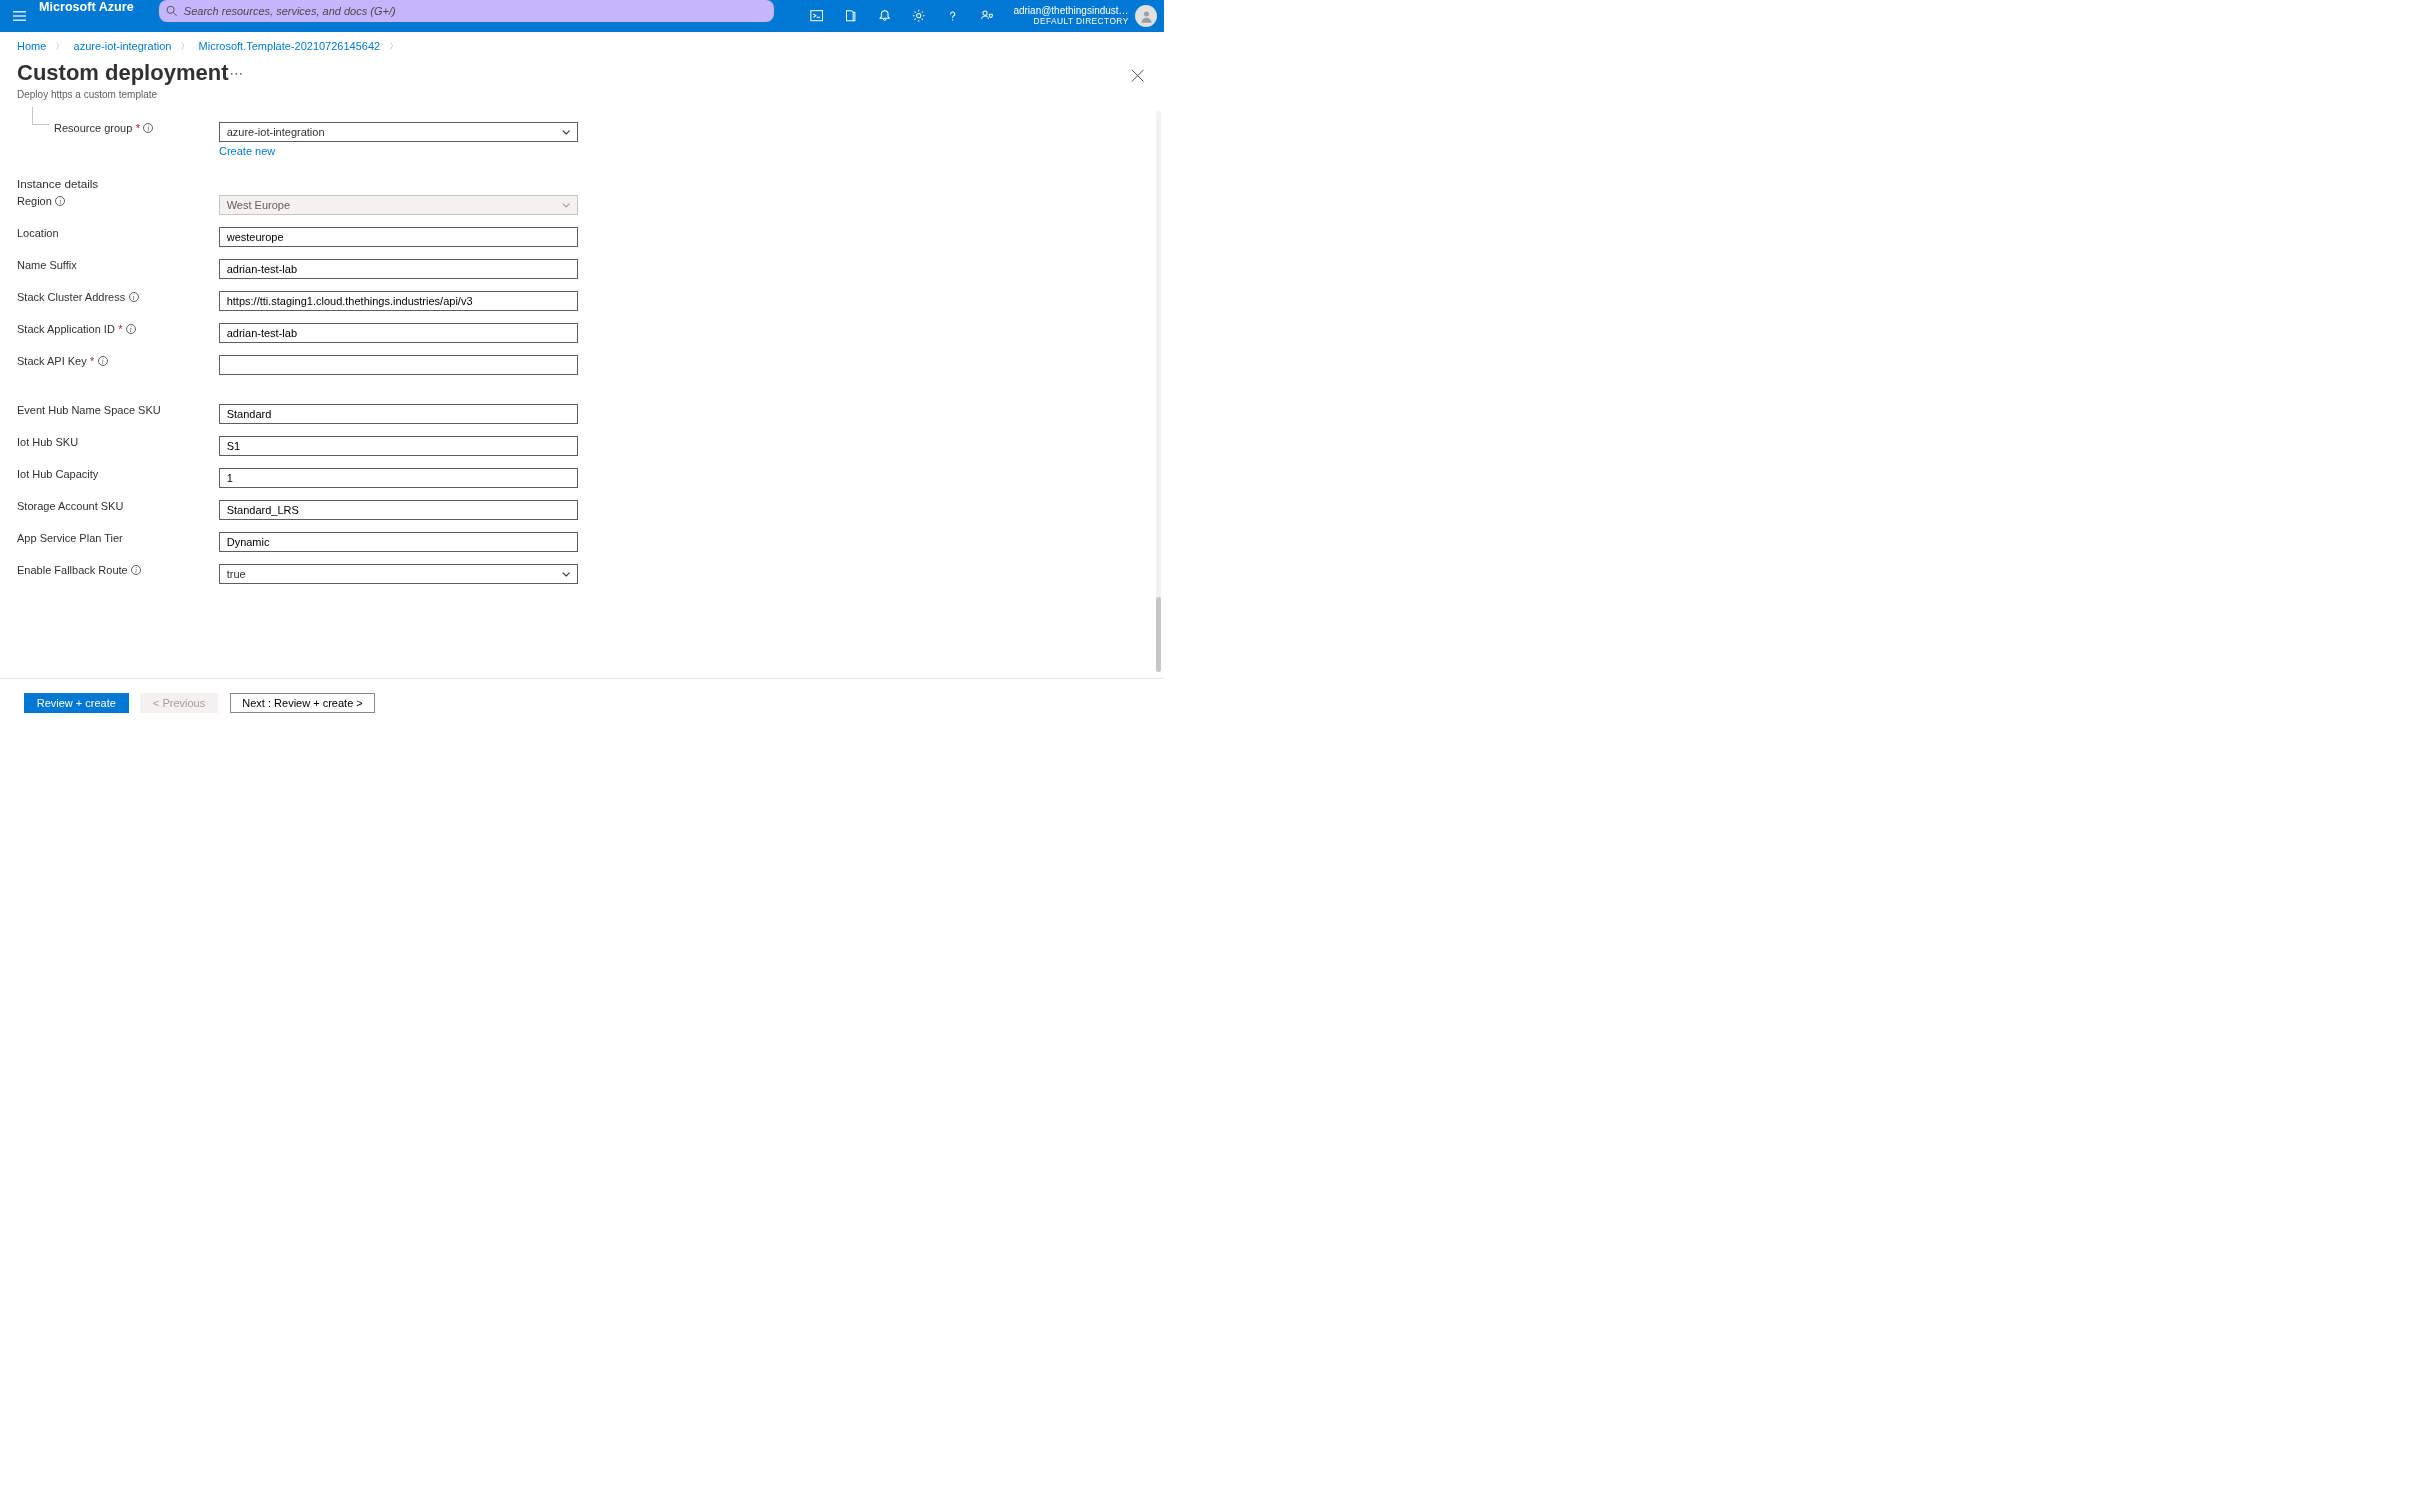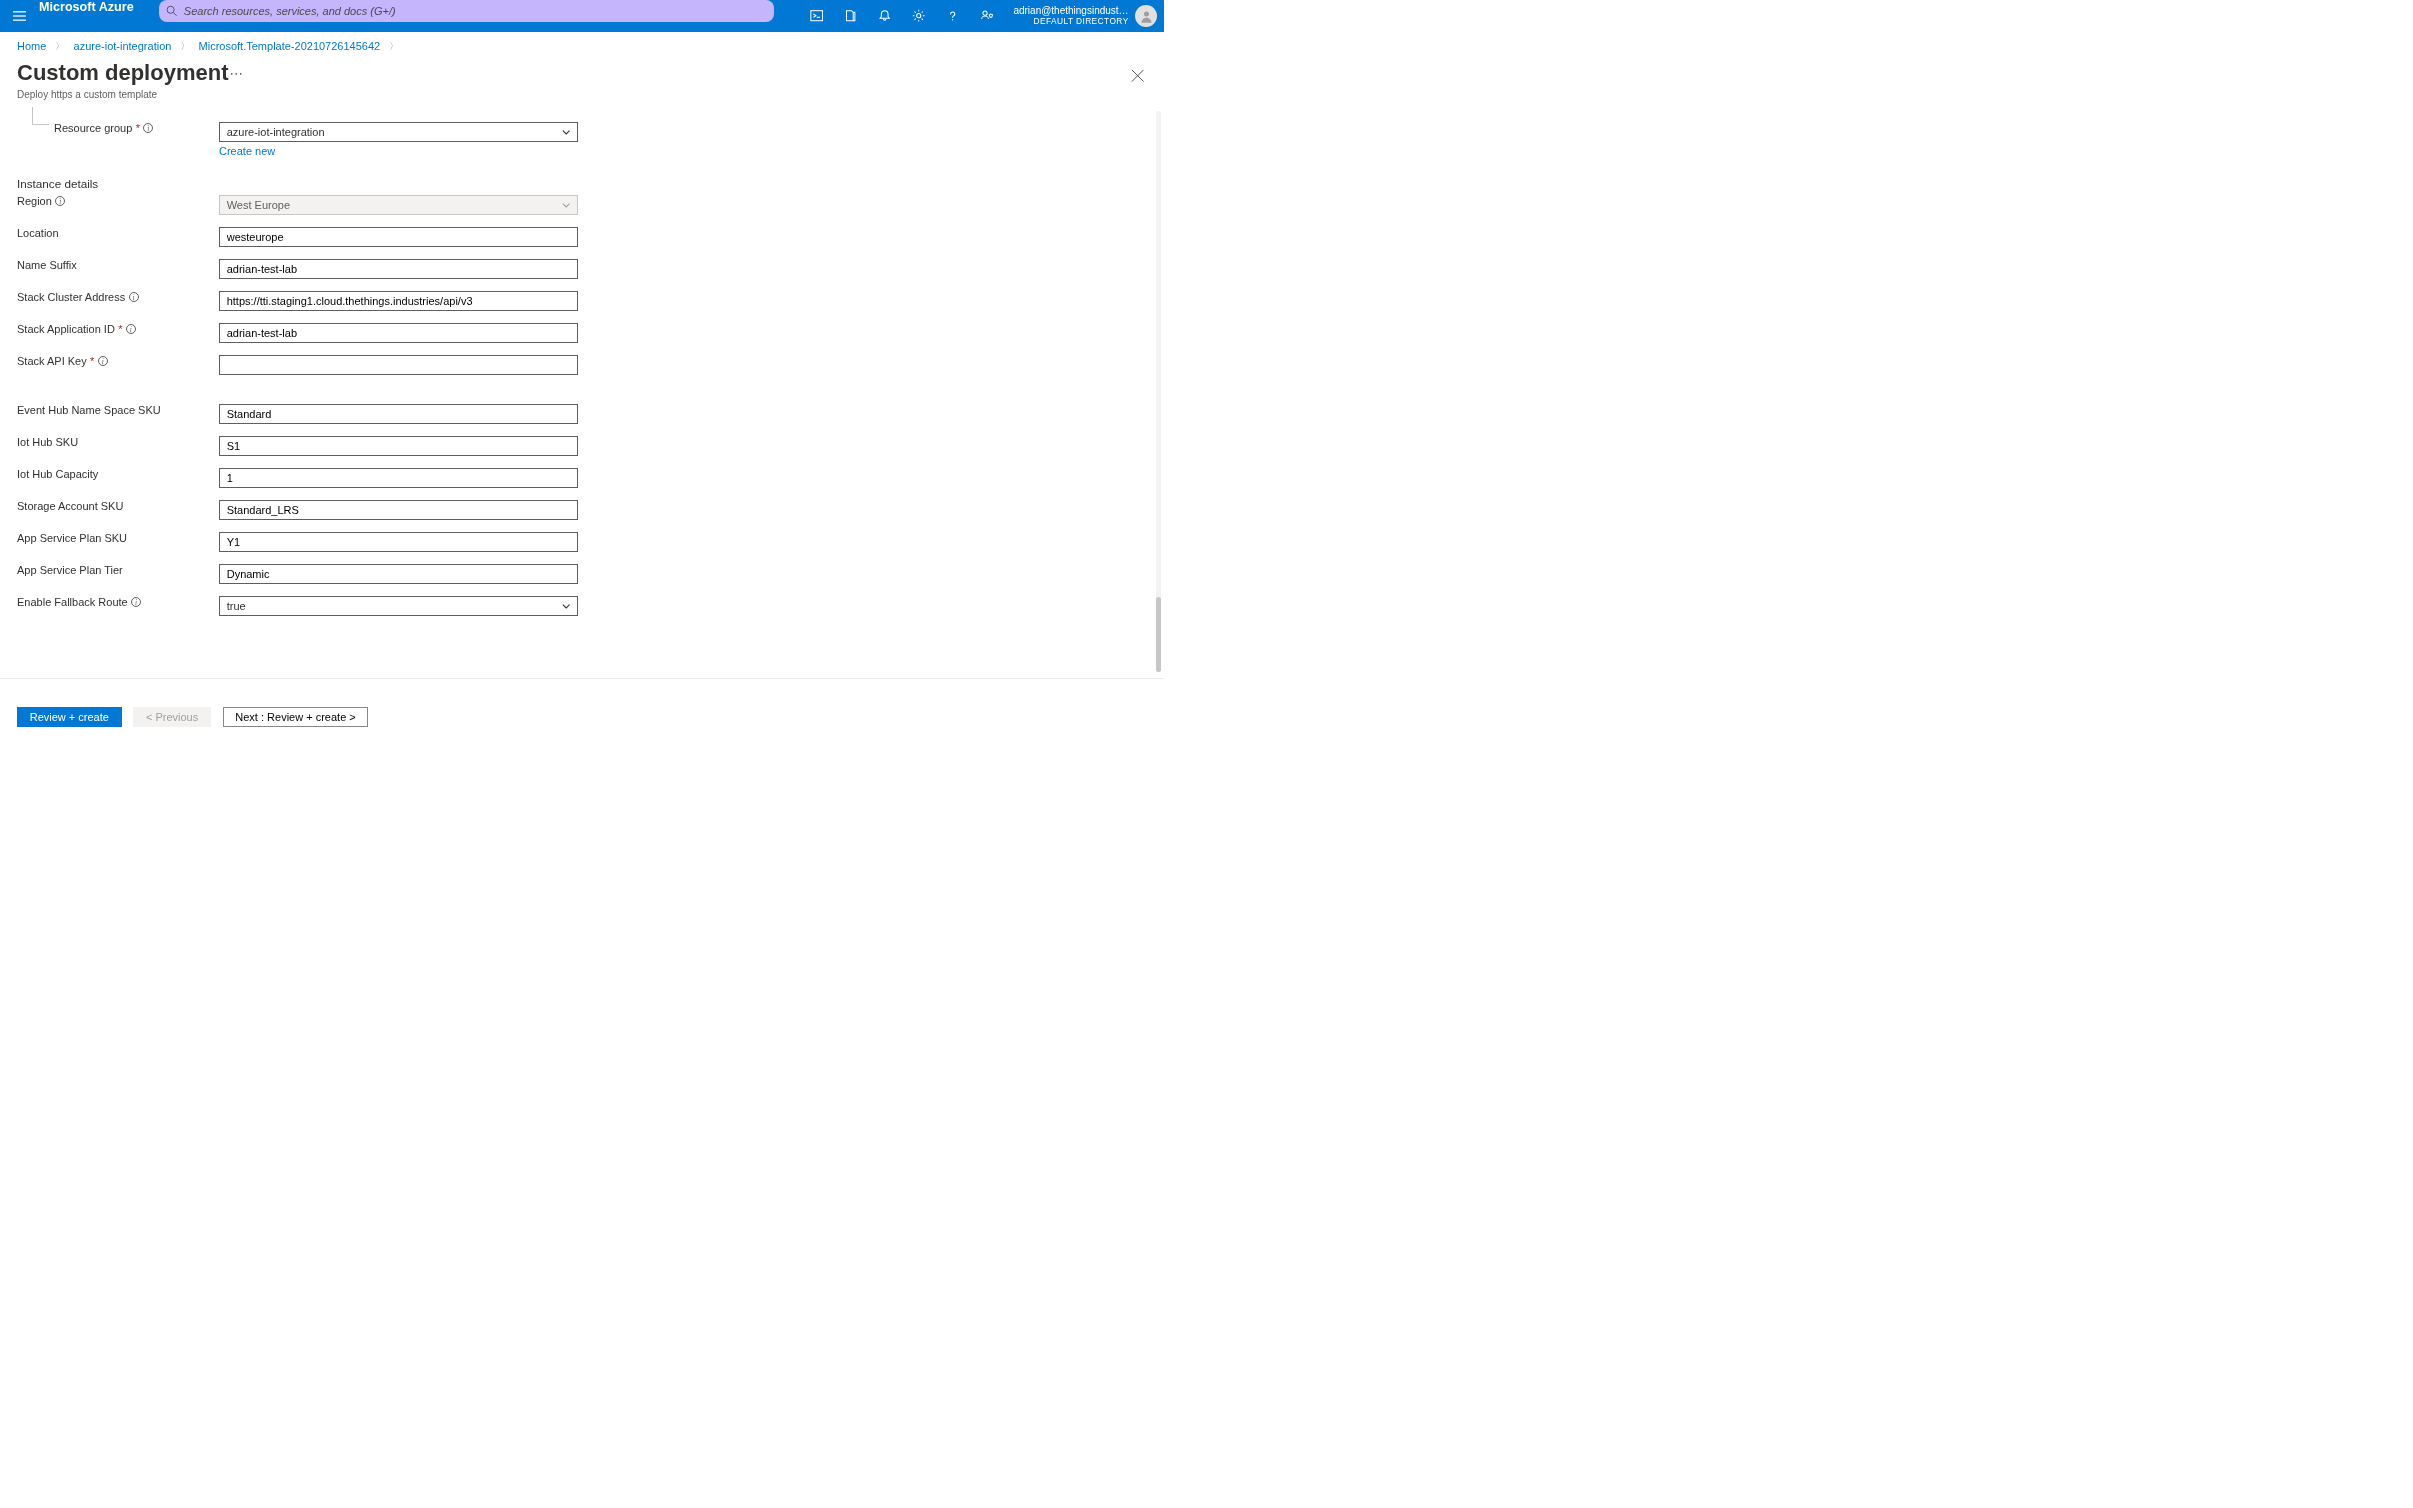--- a/index.html
+++ b/index.html
@@ -38,21 +38,21 @@
 .label-col.indent{padding-left:37px}
 .req{color:#a4262c}
 .info{width:10px;height:10px;border:0.8px solid #605e5c;border-radius:50%;display:inline-flex;align-items:center;justify-content:center;font-size:7.5px;color:#605e5c;font-style:italic;font-family:serif;cursor:help}
 .field-col{width:359px}
 .txt-input{width:100%;height:20px;border:0.8px solid #605e5c;padding:0 6.7px;font-size:11px;outline:none}
 .dd{width:100%;height:20px;border:0.8px solid #605e5c;padding:0 6.7px;font-size:11px;display:flex;align-items:center;justify-content:space-between;cursor:pointer;background:#fff}
 .dd.disabled{background:#f3f2f1;color:#605e5c;border-color:#c8c6c4;cursor:default}
 .dd-chev{width:8.4px;height:8.4px}
 .link{color:#0078d4;font-size:11px;cursor:pointer;margin-top:3.4px;display:inline-block}
 .section-h{font-weight:400;font-size:11.7px;margin:20px 0 5px}
-.footer{position:absolute;bottom:0;left:0;right:0;height:49px;border-top:0.8px solid #edebe9;display:flex;align-items:flex-end;padding:0 17px;gap:11.7px;background:#fff}
+.footer{position:absolute;bottom:0;left:0;right:0;height:49px;border-top:0.8px solid #edebe9;display:flex;align-items:center;padding:0 24px;gap:11.7px;background:#fff}
 .btn{height:20px;padding:0 11.7px;font-size:11px;border:0.8px solid #8a8886;background:#fff;cursor:pointer;display:flex;align-items:center}
 .btn.primary{background:#0078d4;border-color:#0078d4;color:#fff}
 .btn.disabled{background:#f3f2f1;border-color:#f3f2f1;color:#a19f9d;cursor:default}
 .scrollind{position:absolute;right:3.4px;top:111px;width:5px;height:561px;background:#f3f2f1;border-radius:2.5px}
 .scrollind::after{content:"";position:absolute;bottom:0;left:0;width:5px;height:75px;background:#c8c6c4;border-radius:2.5px}
 </style>
 </head>
 <body>
 
 <div class="topbar">
@@ -237,26 +237,20 @@
     <div class="field-col"><input class="txt-input" value="1" style=""></div>
   </div>
 
   <div class="row">
     <div class="label-col">
         <span>Storage Account SKU</span>
       </div>
     <div class="field-col"><input class="txt-input" value="Standard_LRS" style=""></div>
   </div>
 
-  <div class="row">
-    <div class="label-col">
-        <span>App Service Plan SKU</span>
-      </div>
-    <div class="field-col"><input class="txt-input" value="Y1" style=""></div>
-  </div>
 
   <div class="row">
     <div class="label-col">
         <span>App Service Plan Tier</span>
       </div>
     <div class="field-col"><input class="txt-input" value="Dynamic" style=""></div>
   </div>
 
   <div class="row">
     <div class="label-col">

